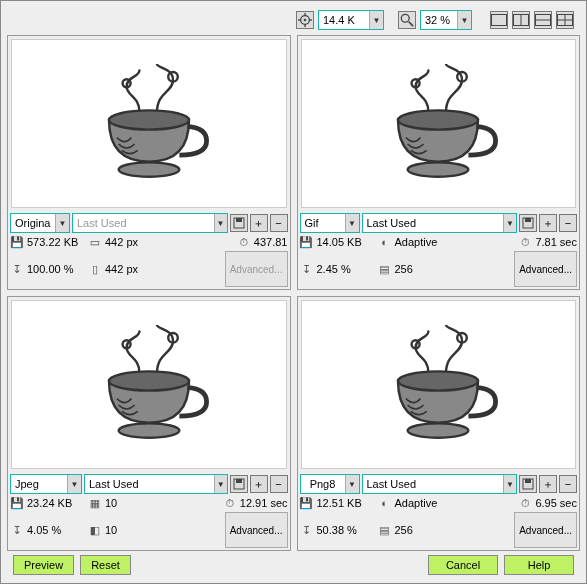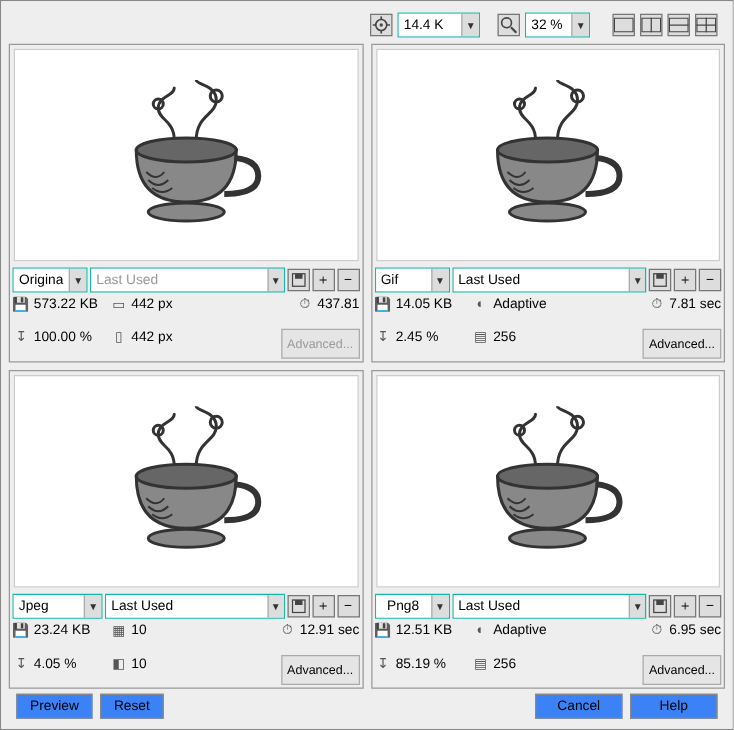--- a/index.html
+++ b/index.html
@@ -25,25 +25,25 @@
                        margin:3px; border:1px solid #ccc; overflow:hidden; }
   .panel-controls { display:flex; flex-direction:column; padding:2px 2px; gap:2px; }
   .row { display:flex; align-items:center; gap:2px; }
   .row .grow { flex:1; }
   .square-btn { width:18px; height:18px; border:1px solid #777; background:#ddd; display:flex;
                 align-items:center; justify-content:center; cursor:default; font-size:11px; line-height:1; }
   .stat { display:flex; align-items:center; gap:3px; min-width:0; }
   .stat .stat-icon { width:14px; height:14px; display:flex; align-items:center; justify-content:center;
                      color:#555; font-size:11px; }
   .stat .stat-val { font-size:11px; white-space:nowrap; }
-  .btn { border:1px solid #888; background:#3b82f6; height:20px; padding:0 10px; display:inline-flex;
+  .btn { border:1px solid #888; background:#bef264; height:20px; padding:0 10px; display:inline-flex;
          align-items:center; justify-content:center; cursor:default; font-size:11px; }
   .btn.focus { outline:1px dotted #000; outline-offset:-3px; }
-  .adv-btn { border:1px solid #aaa; background:#e5e5e5; height:24px; padding:0 4px; font-size:10px;
-             display:inline-flex; align-items:center; cursor:default;margin-top:11px; }
+  .adv-btn { border:1px solid #aaa; background:#e5e5e5; height:36px; padding:0 4px; font-size:10px;
+             display:inline-flex; align-items:center; cursor:default; }
   .adv-btn.disabled { color:#999; }
   .bottom-bar { display:flex; align-items:center; gap:6px; padding:4px 6px; }
   .bottom-bar .spacer { flex:1; }
   svg.cup { width:130px; height:120px; }
   .zoom-icon-svg { width:14px; height:14px; }
   .gear-svg { width:14px; height:14px; }
   .layout-icon { width:16px; height:12px; }
 </style>
 </head>
 <body>
@@ -356,21 +356,21 @@
           <span class="stat-val a-val">Adaptive</span>
         </div>
         <div class="stat" style="width:66px;justify-content:flex-end">
           <span class="stat-icon">⏱</span>
           <span class="stat-val b-val">6.95 sec</span>
         </div>
       </div>
       <div class="row">
         <div class="stat" style="width:76px">
           <span class="stat-icon">↧</span>
-          <span class="stat-val pct-val">85.19 %</span>
+          <span class="stat-val pct-val">50.38 %</span>
         </div>
         <div class="stat grow">
           <span class="stat-icon">▤</span>
           <span class="stat-val c-val">256</span>
         </div>
         <div class="adv-btn ">Advanced...</div>
       </div>
     </div>
         </div>
       </div>

